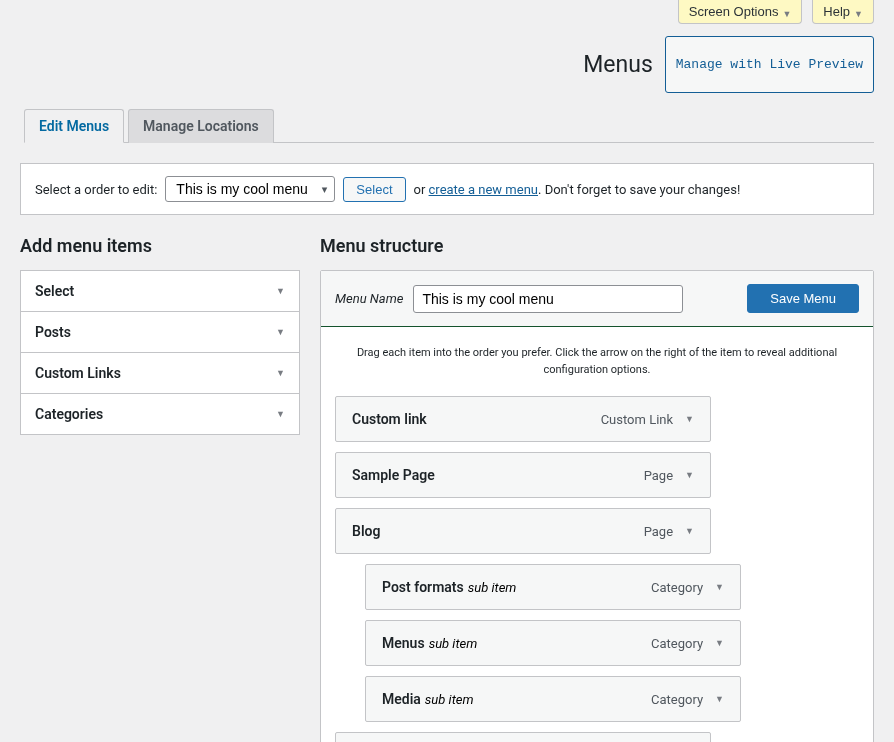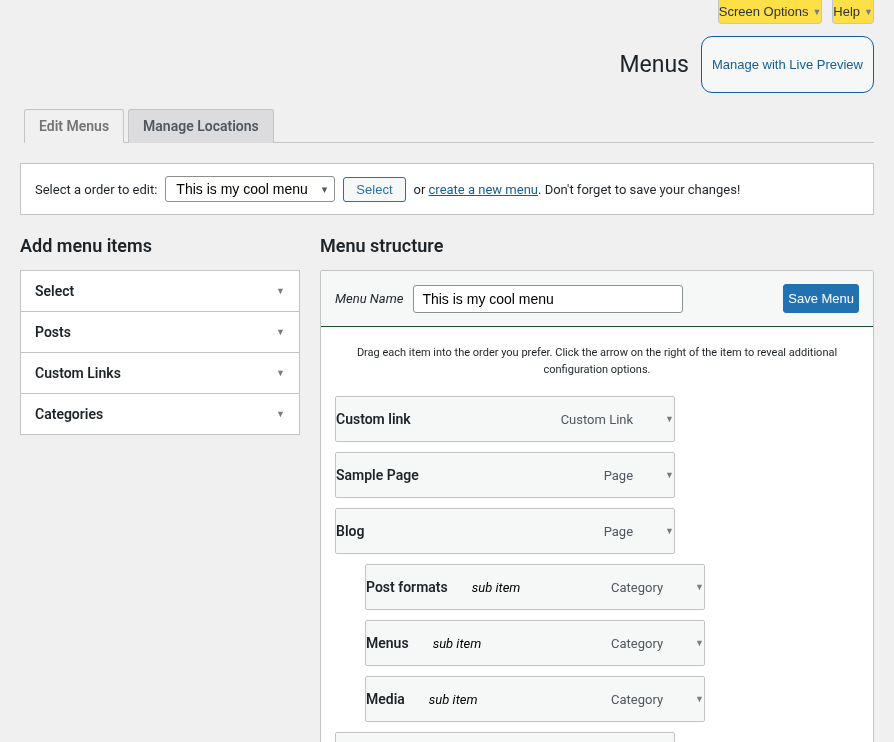--- a/index.html
+++ b/index.html
@@ -6,53 +6,54 @@
   body {
     font-family: -apple-system, BlinkMacSystemFont, "Segoe UI", Roboto, Helvetica, Arial, sans-serif;
     background: #f0f0f1;
     color: #1d2327;
     font-size: 13px;
     width: 894px;
   }
   .top { padding: 0 20px; }
   .top-buttons { display: flex; justify-content: flex-end; gap: 10px; padding-top: 0; }
   .screen-opt-btn {
-    background: #fde047;
+    background: #fef9c3;
     border: 1px solid #c3c4c7;
     border-top: none;
     border-radius: 0 0 4px 4px;
-    padding: 4px 0;
+    padding: 4px 10px;
     font-size: 13px;
     color: #2c3338;
     cursor: pointer;
     display: flex;
-    align-items: center;
+    align-items: flex-end;
     gap: 4px;
   }
   .screen-opt-btn .tri { font-size: 9px; color: #787c82; }
   .title-row {
     display: flex;
     align-items: center;
     gap: 12px;
     padding: 12px 0 16px 0;
     justify-content: flex-end;
   }
   h1 {
     font-size: 23px;
     font-weight: 400;
     color: #1d2327;
   }
   .live-preview {
     border: 1px solid #135e96;
     color: #135e96;
     background: #f6f7f7;
-    border-radius: 11px;
+    border-radius: 3px;
     padding: 20px 10px;
     font-size: 13px;
     cursor: pointer;
+    font-family: Liberation Mono, monospace;
   }
   .tabs {
     border-bottom: 1px solid #c3c4c7;
     display: flex;
     gap: 0;
     margin-left: 4px;
   }
   .tab {
     border: 1px solid #c3c4c7;
     border-bottom: none;
@@ -62,21 +63,21 @@
     font-size: 14px;
     font-weight: 600;
     margin-right: 4px;
     cursor: pointer;
     border-top-left-radius: 3px;
     border-top-right-radius: 3px;
     margin-bottom: -1px;
   }
   .tab.active {
     background: #f0f0f1;
-    color: #737373;
+    color: #0369a1;
     border-bottom: 1px solid #f0f0f1;
   }
   .selector-box {
     margin: 20px;
     background: #fff;
     border: 1px solid #c3c4c7;
     padding: 12px 14px;
     display: flex;
     align-items: center;
     gap: 8px;
@@ -161,37 +162,36 @@
     padding: 5px 8px;
     font-size: 14px;
     width: 270px;
   }
   .save-btn {
     margin-left: auto;
     background: #2271b1;
     color: #fff;
     border: 1px solid #2271b1;
     border-radius: 3px;
-    padding: 6px 4px;
+    padding: 6px 22px;
     font-size: 13px;
     cursor: pointer;
   }
   .menu-frame-body { padding: 18px 14px 20px 14px; }
   .instructions { font-size: 11px; line-height: 1.5; margin-bottom: 18px; text-align: center; }
   .menu-item {
     border: 1px solid #c3c4c7;
     background: #f6f7f7;
     display: flex;
     align-items: center;
-    padding: 14px 0;
-    width: 340px;
+    padding: 14px 16px;
+    width: 376px;
     margin-bottom: 10px;
     cursor: move;
     border-radius: 2px;
-    gap: 20px;
   }
   .menu-item.indent { margin-left: 30px; }
   .menu-item .item-title { font-size: 14px; font-weight: 600; }
   .menu-item .sub { font-size: 13px; font-style: italic; font-weight: 400; color: #000000; margin-left: 4px; }
   .menu-item .type { margin-left: auto; font-size: 13px; color: #50575e; }
   .menu-item .tri { margin-left: 12px; color: #787c82; font-size: 9px; cursor: pointer; }
 </style>
 </head>
 <body>
 

